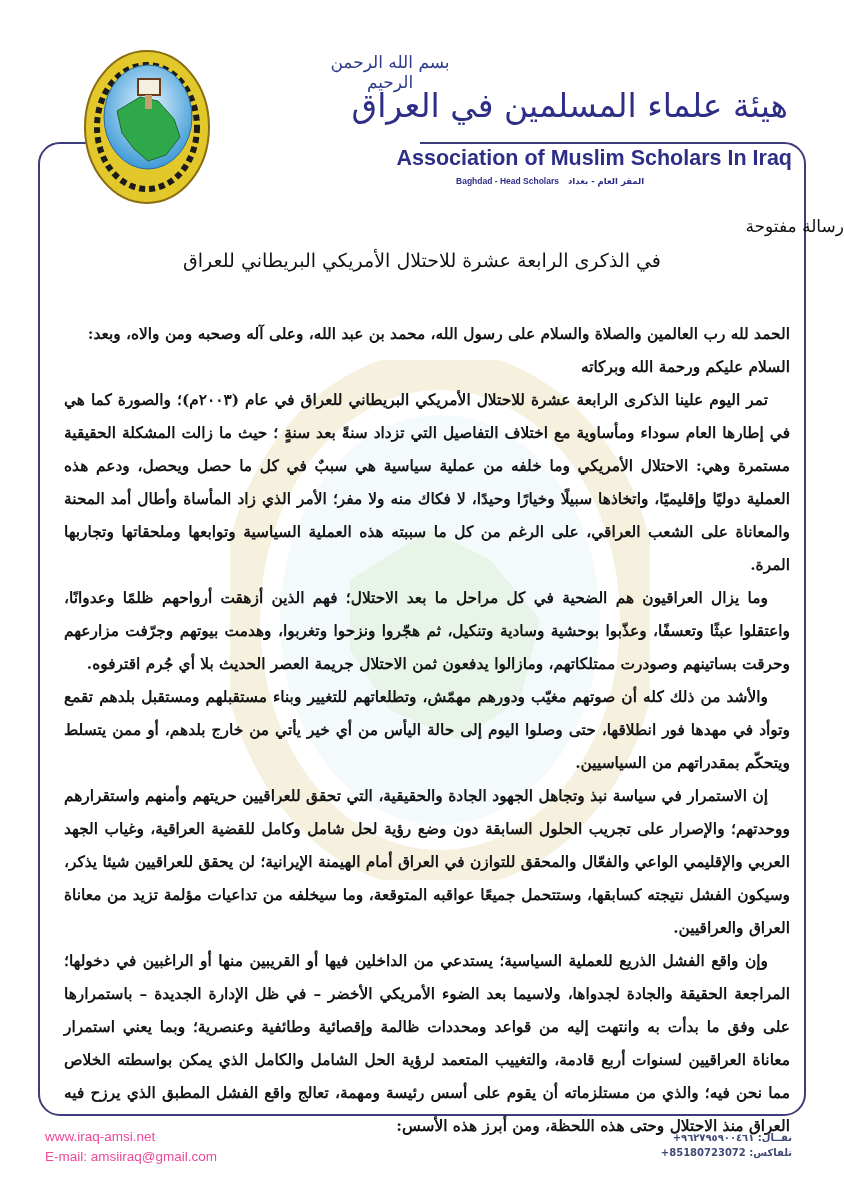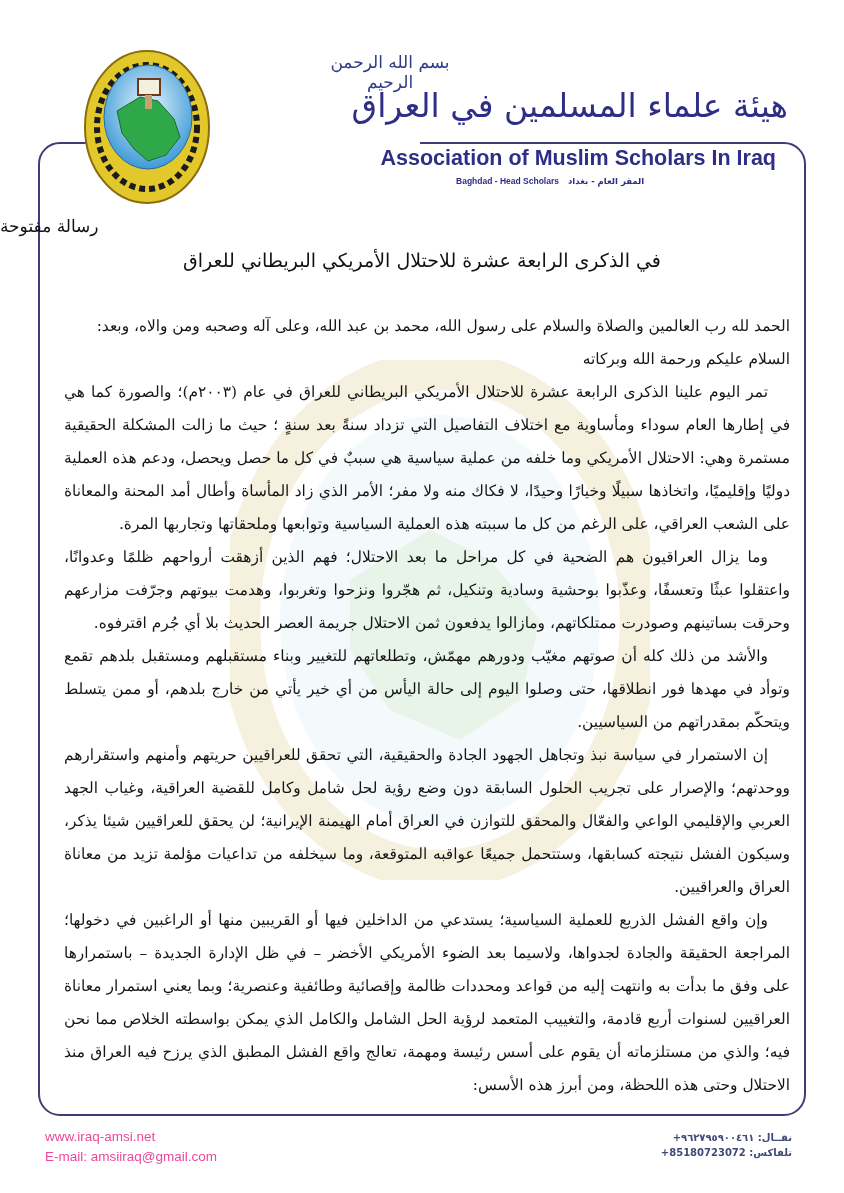--- a/index.html
+++ b/index.html
@@ -22,37 +22,37 @@
   }
   .basmala {
     position: absolute; left: 330px; top: 52px; width: 120px; text-align: center;
     font-size: 17px; color: #2e3c8a; direction: rtl;
   }
   .org-ar {
     position: absolute; right: 56px; top: 86px; font-family: "DejaVu Sans", sans-serif; font-weight: normal;
     font-size: 33px; color: #2e2e86; direction: rtl; letter-spacing: 0.5px;
   }
   .org-en {
-    position: absolute; right: 68px; top: 146px; font-family: "Liberation Sans", sans-serif; font-weight: bold;
+    position: absolute; right: 52px; top: 146px; font-family: "Liberation Sans", sans-serif; font-weight: bold;
     font-size: 21.5px; color: #2e2e86;
   }
   .hq {
     position: absolute; right: 285px; top: 176px; font-family: "Liberation Sans", sans-serif; font-weight: bold;
     font-size: 8.5px; color: #2e2e86;
   }
   .hq-ar { position: absolute; left: 568px; top: 176px; font-family: "DejaVu Sans", sans-serif; font-size: 8.5px; font-weight: bold; color:#2e2e86; direction: rtl;}
   .title1 {
-    position: absolute; left: 0; right: 0; top: 216px; text-align: left; font-size: 17px; direction: rtl;
+    position: absolute; left: 0; right: 0; top: 216px; text-align: right; font-size: 17px; direction: rtl;
   }
   .title2 {
     position: absolute; left: 0; right: 0; top: 249px; text-align: center; font-size: 19px; direction: rtl;
   }
   .body {
-    position: absolute; left: 64px; width: 726px; top: 310px; direction: rtl; text-align: justify;
-    font-size: 15.4px; line-height: 33px; font-weight: normal; color: #151515;
+    position: absolute; left: 64px; width: 726px; top: 318px; direction: rtl; text-align: justify;
+    font-size: 15.4px; line-height: 33px; font-weight: bold; color: #151515;
   }
   .body p { margin: 0; text-align-last: right; }
   .body p.ind { text-indent: 22px; }
   .footer-left {
     position: absolute; left: 45px; top: 1127px; font-family: "Liberation Sans", sans-serif; font-size: 13.5px;
     color: #ec4899; line-height: 20px;
   }
   .footer-right {
     position: absolute; right: 52px; top: 1130px; font-family: "DejaVu Sans", sans-serif; font-size: 10px;
     font-weight: bold; color: #404a78; direction: rtl; line-height: 15px; text-align: right;

